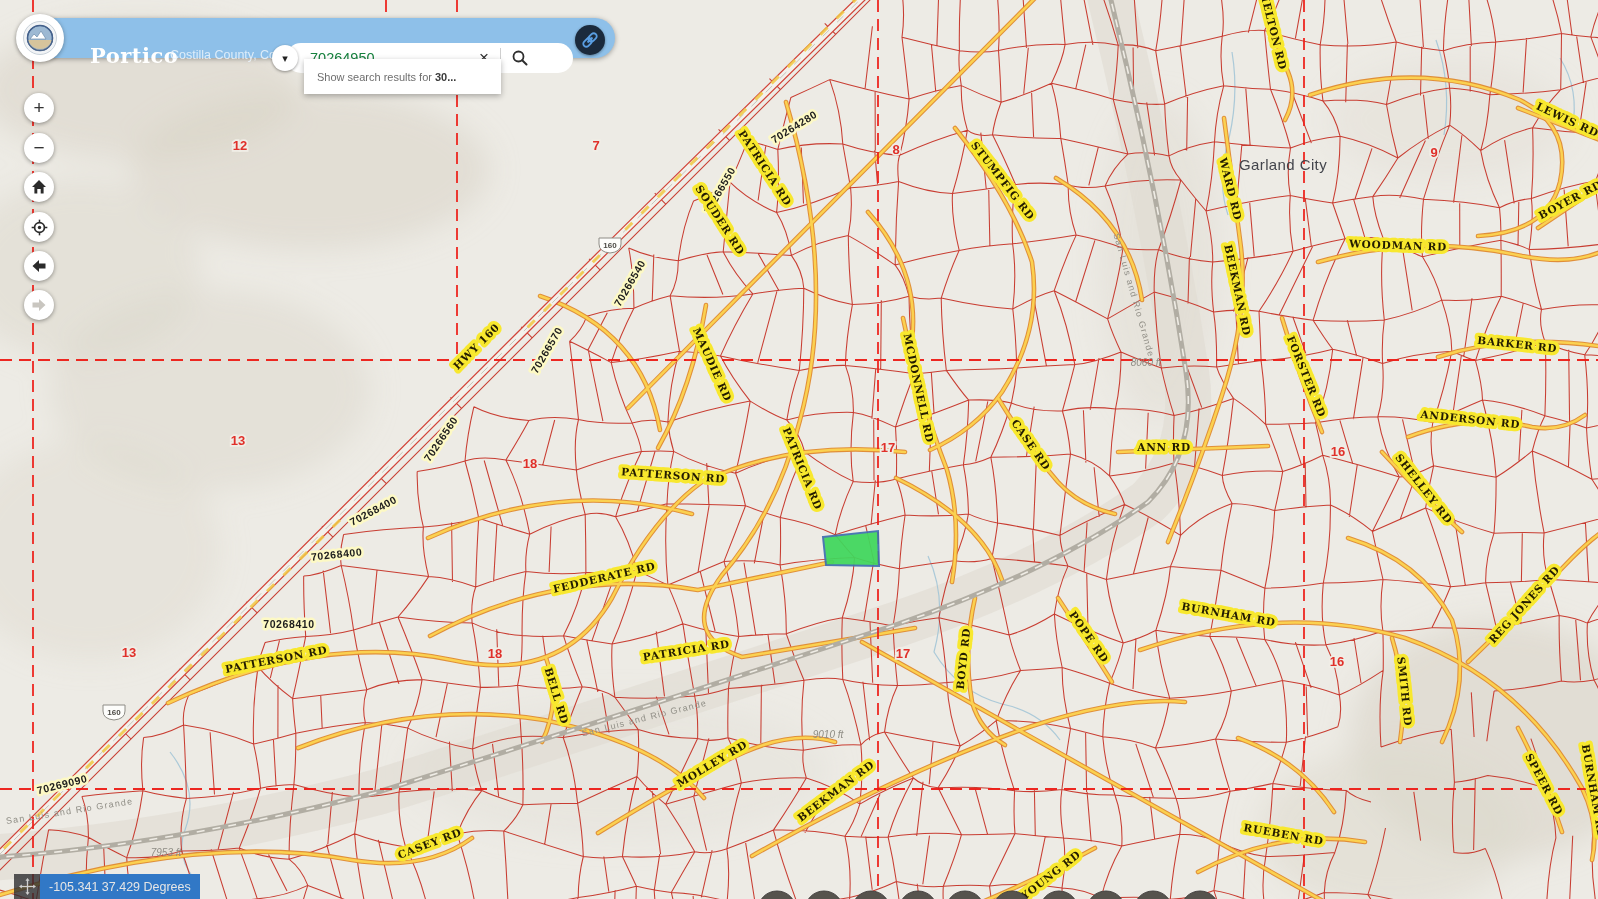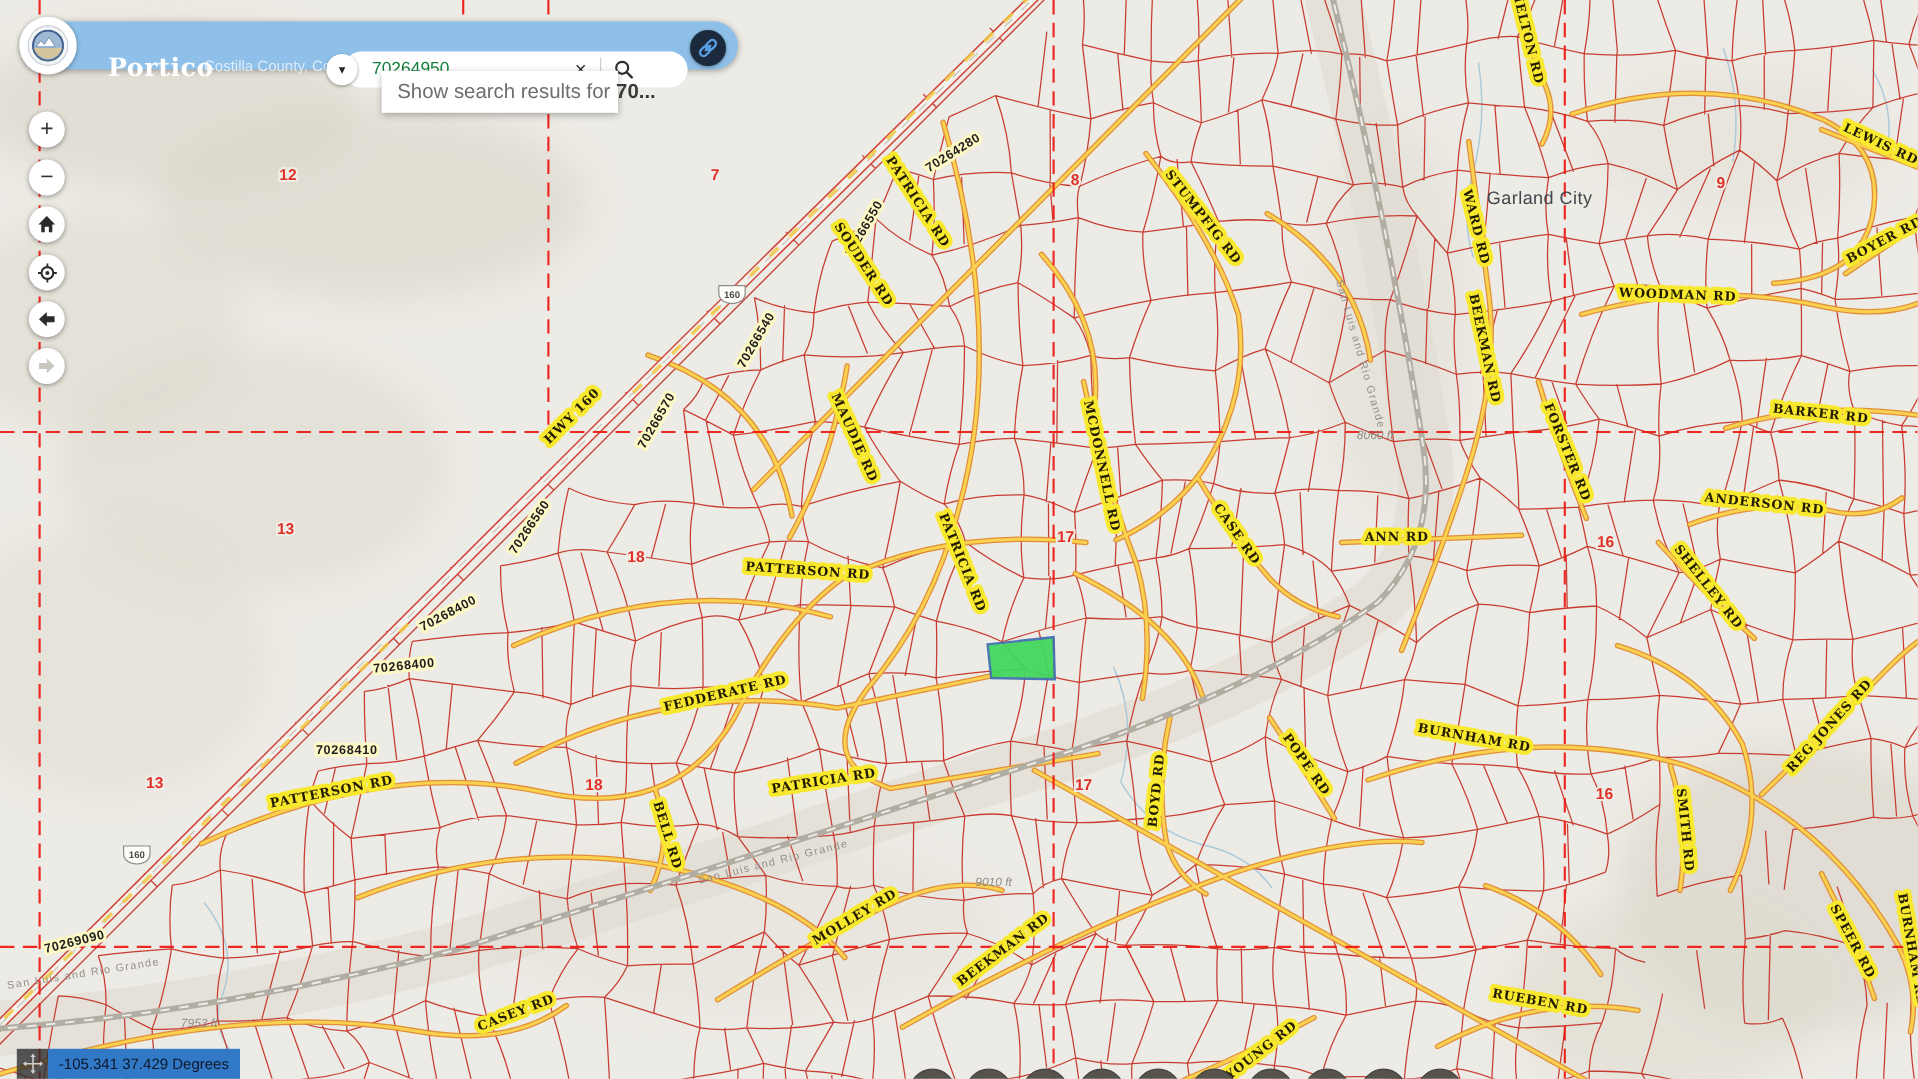--- a/index.html
+++ b/index.html
@@ -20,33 +20,33 @@
     background:#fff;box-shadow:0 1px 3px rgba(0,0,0,.4);display:flex;align-items:center;justify-content:center;
     font-size:11px;color:#222;cursor:pointer;}
   .search-input{border:none;outline:none;margin-left:22px;width:160px;font-size:14.5px;
     color:#15803d;font-family:"Liberation Sans",sans-serif;background:transparent;}
   .clear-btn{width:24px;text-align:center;font-size:17px;color:#2e2e2e;cursor:pointer;}
   .search-divider{width:1px;height:20px;background:#cfcfcf;margin:0 4px;}
   .mag-btn{width:30px;display:flex;align-items:center;justify-content:center;cursor:pointer;}
   .link-btn{position:absolute;left:575px;top:25px;width:30px;height:30px;border-radius:50%;
     background:#1b2a3c;z-index:33;display:flex;align-items:center;justify-content:center;
     box-shadow:0 1px 3px rgba(0,0,0,.4);cursor:pointer;}
-  .suggestion{position:absolute;left:318px;top:59px;width:197px;height:35px;background:#fff;
+  .suggestion{position:absolute;left:304px;top:59px;width:197px;height:35px;background:#fff;
     box-shadow:0 2px 6px rgba(0,0,0,.3);z-index:31;display:flex;align-items:center;
-    padding-left:13px;box-sizing:border-box;font-size:17px;color:#6e6e6e;cursor:pointer;white-space:pre;}
+    padding-left:13px;box-sizing:border-box;font-size:11px;color:#6e6e6e;cursor:pointer;white-space:pre;}
   .suggestion b{color:#3a3a3a;}
   
   .ctrl{position:absolute;left:24px;width:30px;height:30px;border-radius:50%;background:#fff;
     box-shadow:0 1px 4px rgba(0,0,0,.4);display:flex;align-items:center;justify-content:center;
     z-index:30;cursor:pointer;font-size:19px;color:#333;user-select:none;}
   .ctrl.disabled{color:#c9c6c0;}
   
   .move-box{position:absolute;left:14px;top:874px;width:26px;height:25px;background:rgba(45,45,48,.8);
     z-index:30;display:flex;align-items:center;justify-content:center;}
-  .coord-bar{position:absolute;left:40px;top:874px;height:25px;background:#3178c6;color:#0f172a;
+  .coord-bar{position:absolute;left:40px;top:874px;height:25px;background:#3178c6;color:#e5e5e5;
     font-size:12.5px;display:flex;align-items:center;padding:0 9px;z-index:30;white-space:nowrap;}
   
   .lbl-road{font:700 10.5px "DejaVu Serif",serif;fill:#221b00;stroke:#f8e82e;stroke-width:7px;
     paint-order:stroke;stroke-linejoin:round;text-anchor:middle;letter-spacing:.8px;}
   .lbl-parcel{font:700 10.5px "Liberation Sans",sans-serif;fill:#1d1d1d;stroke:#fdf9c4;stroke-width:5px;
     paint-order:stroke;stroke-linejoin:round;text-anchor:middle;letter-spacing:.6px;}
   .lbl-section{font:700 13px "Liberation Sans",sans-serif;fill:#e0302a;stroke:#f0ede6;stroke-width:3.5px;
     paint-order:stroke;text-anchor:middle;}
   .lbl-city{font:15px "Liberation Sans",sans-serif;fill:#43454c;text-anchor:middle;letter-spacing:.4px;}
   .lbl-elev{font:italic 10px "Liberation Sans",sans-serif;fill:#8e8c84;text-anchor:middle;}
@@ -299,21 +299,21 @@
 </div>
 <div class="link-btn">
   <svg width="18" height="18" viewBox="-9 -9 18 18">
     <g transform="rotate(-45)" fill="none" stroke="#5a9ee2" stroke-width="1.9">
       <rect x="-8.2" y="-3" width="9.5" height="6" rx="3"></rect>
       <rect x="-1.3" y="-3" width="9.5" height="6" rx="3"></rect>
       <line x1="-3.5" y1="0" x2="3.5" y2="0"></line>
     </g>
   </svg>
 </div>
-<div class="suggestion"><span>Show search results for </span><b>70</b><b>...</b></div>
+<div class="suggestion"><span>Show search results for </span><b>30</b><b>...</b></div>
 
 <div class="ctrl" style="top:93px">+</div>
 <div class="ctrl" style="top:133px">−</div>
 <div class="ctrl" style="top:172px">
   <svg width="16" height="16" viewBox="0 0 16 16">
     <path d="M8 1 L15 8 H12.6 V14.5 H9.7 V10 H6.3 V14.5 H3.4 V8 H1 Z" fill="#2b2b2b"></path>
   </svg>
 </div>
 <div class="ctrl" style="top:212px">
   <svg width="17" height="17" viewBox="-9 -9 18 18">

